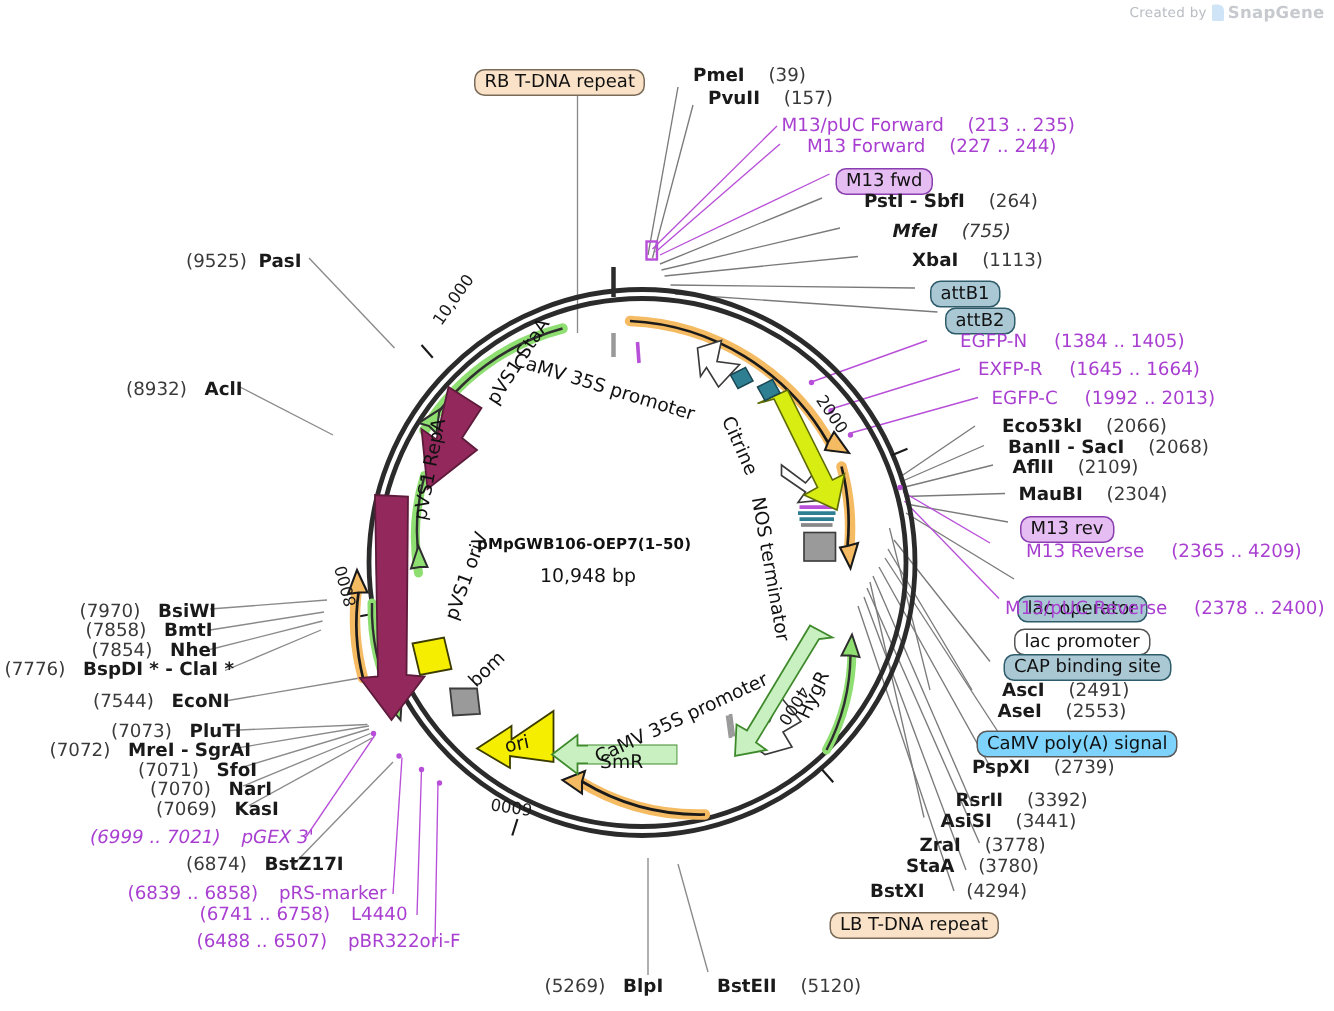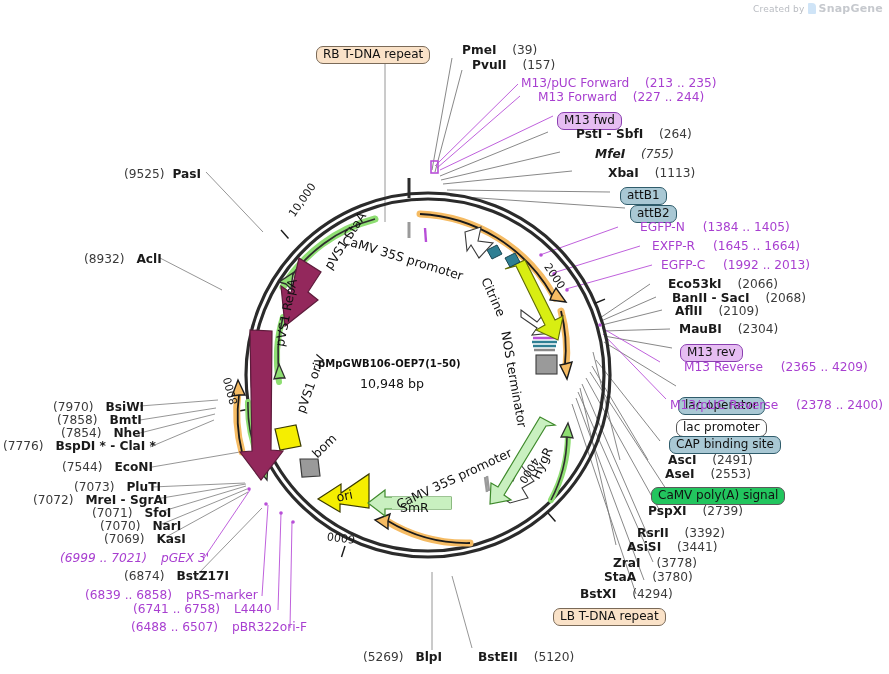--- a/index.html
+++ b/index.html
@@ -23,21 +23,21 @@
   .lbl .pos{color:#3a3a3a;}
   .lbl.purple,.lbl.purple .pos,.lbl.purple .nm{color:#a83fd0;font-weight:normal;}
 
   
   .badge{font-size:12px;border:1px solid #4a4a4a;border-radius:7px;
          padding:1px 6px 2px 6px;line-height:13px;display:inline-block;
          color:#111;background:#fff;}
   .badge.tan{background:#fae2c8;border-color:#7a6a58;}
   .badge.blue{background:#a9c8d4;border-color:#2f5c6b;}
   .badge.purple{background:#e6bdf2;border-color:#8a3fb0;}
-  .badge.gray{background:#22c55e;border-color:#5a5a5a;}
+  .badge.gray{background:#7dd3fc;border-color:#5a5a5a;}
   .badge.white{background:#fff;border-color:#555;}
 
   
   #vec{position:absolute;left:0;top:0;}
 
   
   #plasmid-name{font-size:10px;font-weight:bold;color:#111;
                 left:318px;top:358px;letter-spacing:.1px;}
   #plasmid-size{font-size:12.6px;color:#111;left:360px;top:376px;}
   .ticktxt{font-size:11px;color:#1a1a1a;transform-origin:0 0;}
@@ -393,21 +393,21 @@
 <div class="abs lbl" style="left:613px;top:556px;">
   <span class="nm">ZraI</span>
   <span class="pos" style="margin-left:12px">(3778)</span>
 </div>
 <div class="abs lbl" style="left:604px;top:570px;">
   <span class="nm">StaA</span>
   <span class="pos" style="margin-left:12px">(3780)</span>
 </div>
 <div class="abs lbl" style="left:580px;top:587px;">
   <span class="nm">BstXI</span>
-  <span class="pos" style="margin-left:12px">(4294)</span>
+  <span class="pos" style="margin-left:24px">(4294)</span>
 </div>
 <div class="abs" style="left:553px;top:605px;">
   <span class="badge tan">LB T-DNA repeat</span>
 </div>
 
 <div class="abs lbl" style="left:363px;top:650px;">
   <span class="pos">(5269)</span>
   <span class="nm" style="margin-left:8px">BlpI</span>
 </div>
 <div class="abs lbl" style="left:478px;top:650px;">

